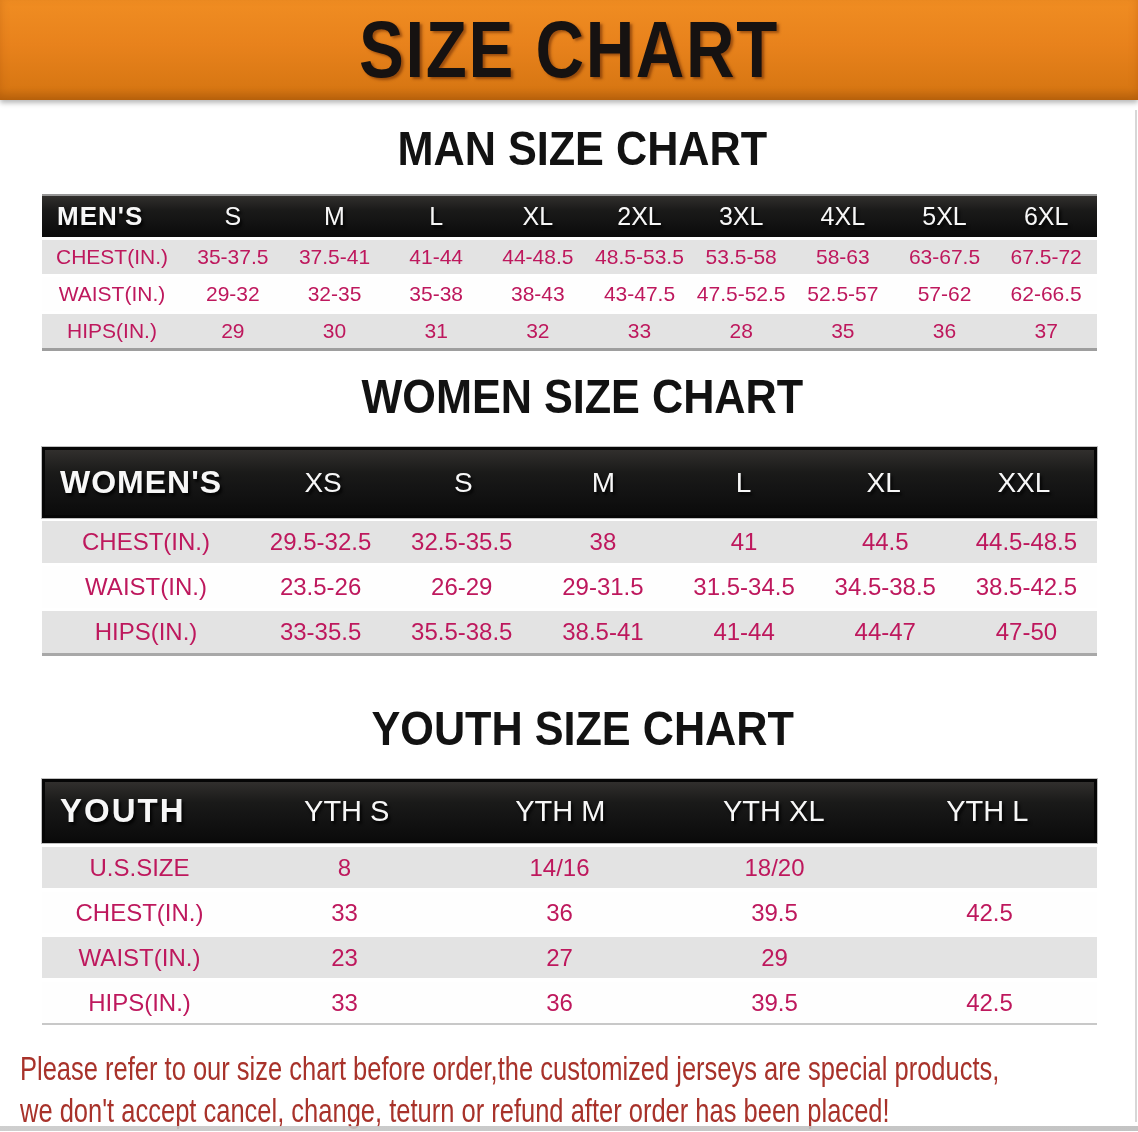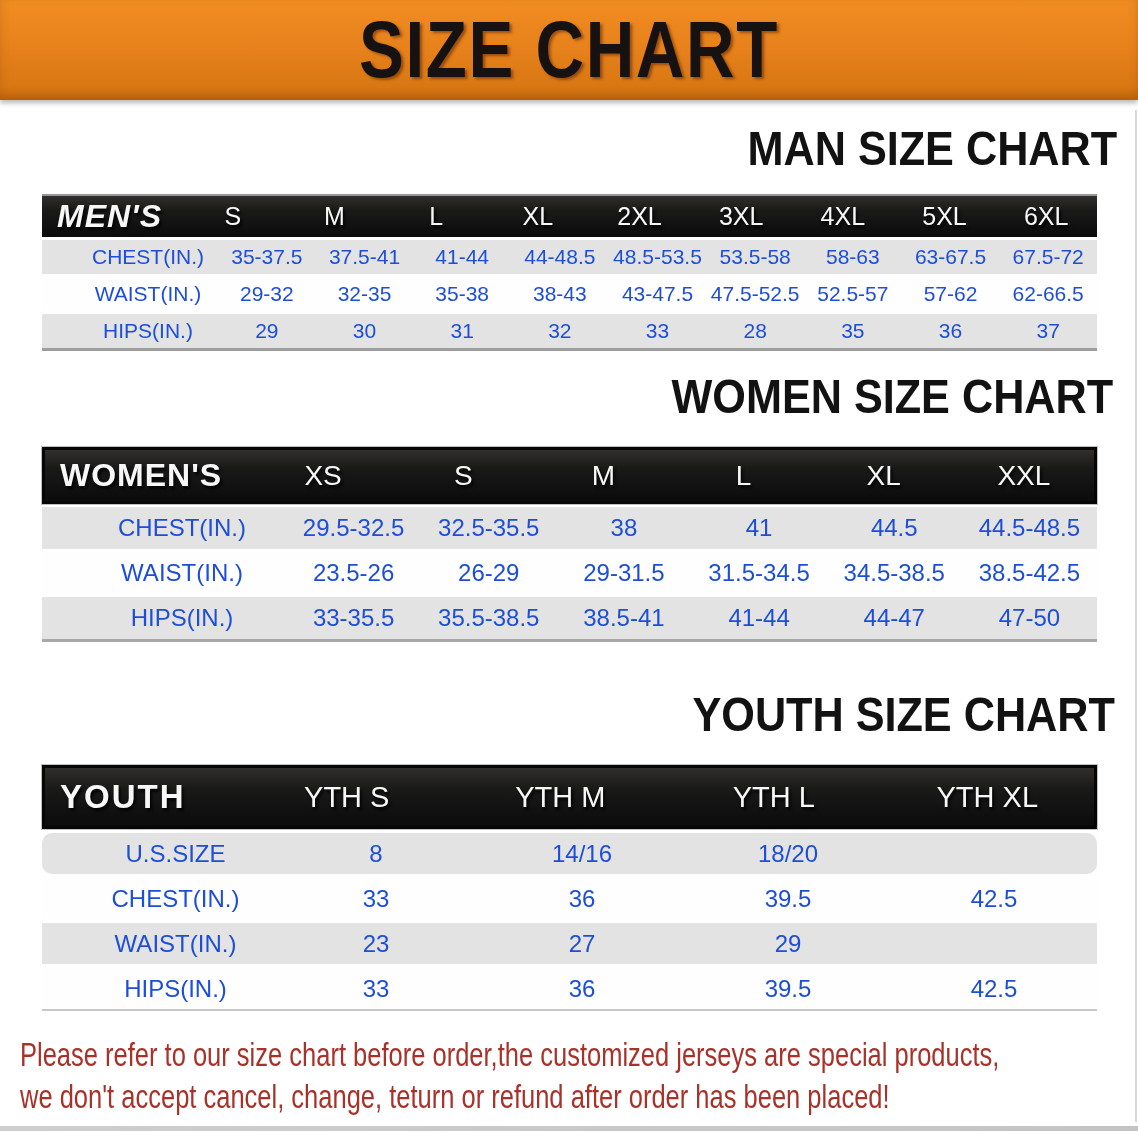--- a/index.html
+++ b/index.html
@@ -22,53 +22,53 @@
     background:linear-gradient(180deg,#f08d22 0%,var(--banner-orange) 45%,#d87713 88%,#c26a0e 100%);
     box-shadow:0 3px 5px rgba(0,0,0,.28), inset 0 -4px 10px rgba(140,60,0,.25);
   }
   .banner-title{
     font-size:80px;font-weight:bold;color:#161211;line-height:1;
     transform:scaleX(.84);letter-spacing:2px;
     text-shadow:3px 2px 3px rgba(80,25,0,.5);
   }
 
   
-  .sec-title-wrap{display:flex;justify-content:flex-end;padding-left:27px;}
+  .sec-title-wrap{display:flex;justify-content:center;padding-left:27px;}
   .sec-title{
     margin:0;font-size:48px;font-weight:bold;color:#121212;line-height:46px;
     transform:scaleX(.9);letter-spacing:0px;white-space:nowrap;
   }
   .sec-men  .sec-title-wrap{margin-top:26px;margin-bottom:22px;}
   .sec-women .sec-title-wrap{margin-top:23px;margin-bottom:27px;}
   .sec-youth .sec-title-wrap{margin-top:50px;margin-bottom:27px;}
 
   
   .size-table{width:1055px;margin-left:42px;}
   .sec-men  .size-table{border-bottom:3px solid #9e9e9e;}
   .sec-women .size-table{border-bottom:3px solid #a8a8a8;}
   .sec-youth .size-table{border-bottom:2px solid #c8c8c8;}
 
   .thead{
     display:grid;align-items:center;color:#f7f7f7;
     background:linear-gradient(180deg,#312f2d 0%,#1a1a19 35%,var(--header-black) 60%,#0b0b0b 100%);
   }
   .sec-men  .thead{height:43px;border-top:2px solid #969696;}
-  .sec-women .thead{height:57px;border:3px solid #060606;box-shadow:0 0 0 1px #c0c0c0;}
+  .sec-women .thead{height:71px;border:3px solid #060606;box-shadow:0 0 0 1px #c0c0c0;}
   .sec-youth .thead{height:64px;border:3px solid #060606;box-shadow:0 0 0 1px #c0c0c0;}
 
   .hlabel{font-weight:bold;padding-left:15px;text-shadow:2px 3px 3px rgba(0,0,0,.85);white-space:nowrap;}
-  .sec-men  .hlabel{font-size:32px;letter-spacing:1px;font-style:italic;}
+  .sec-men  .hlabel{font-size:26px;letter-spacing:1px;}
   .sec-women .hlabel{font-size:32px;letter-spacing:1px;}
   .sec-youth .hlabel{font-size:33px;letter-spacing:2px;}
   .hsize{text-align:center;text-shadow:2px 3px 3px rgba(0,0,0,.85);white-space:nowrap;}
   .sec-men  .hsize{font-size:25px;}
   .sec-women .hsize{font-size:28px;}
   .sec-youth .hsize{font-size:29px;}
 
-  .trow{display:grid;align-items:center;color:#1d4ed8;padding-left:36px;}
+  .trow{display:grid;align-items:center;color:#be185d;}
   .trow.stripe{background:var(--stripe-gray);}
   .trow.plain{background:#fefefe;}
   .sec-men  .trow{height:34px;margin-top:3px;font-size:21px;}
   .sec-women .trow{height:42px;margin-top:3px;font-size:24px;}
   .sec-youth .trow{height:41px;margin-top:4px;font-size:24px;}
   .rlabel,.cell{text-align:center;white-space:nowrap;}
 
   
   .disclaimer{margin:22px 0 0 20px;}
   .disc-line{
@@ -191,24 +191,24 @@
 
   <section class="sec sec-youth">
     <div class="sec-title-wrap">
       <h2 class="sec-title">YOUTH SIZE CHART</h2>
     </div>
     <div class="size-table">
         <div class="thead" style="grid-template-columns: 195px repeat(4, 1fr);">
           <div class="hlabel">YOUTH</div>
           <div class="hsize">YTH S</div>
           <div class="hsize">YTH M</div>
+          <div class="hsize">YTH XL</div>
           <div class="hsize">YTH L</div>
-          <div class="hsize">YTH XL</div>
-        </div>
-        <div class="trow stripe" style="grid-template-columns: 195px repeat(4, 1fr); border-radius: 10px;">
+        </div>
+        <div class="trow stripe" style="grid-template-columns: 195px repeat(4, 1fr);">
           <div class="rlabel">U.S.SIZE</div>
           <div class="cell">8</div>
           <div class="cell">14/16</div>
           <div class="cell">18/20</div>
         </div>
         <div class="trow plain" style="grid-template-columns: 195px repeat(4, 1fr);">
           <div class="rlabel">CHEST(IN.)</div>
           <div class="cell">33</div>
           <div class="cell">36</div>
           <div class="cell">39.5</div>

